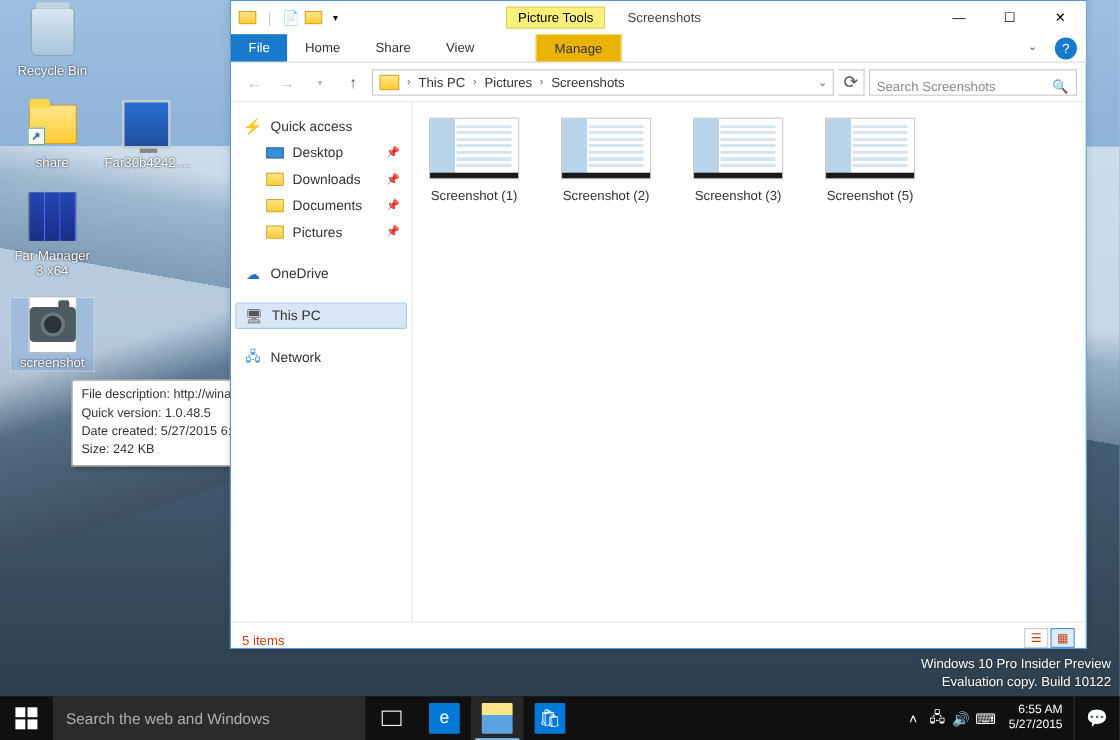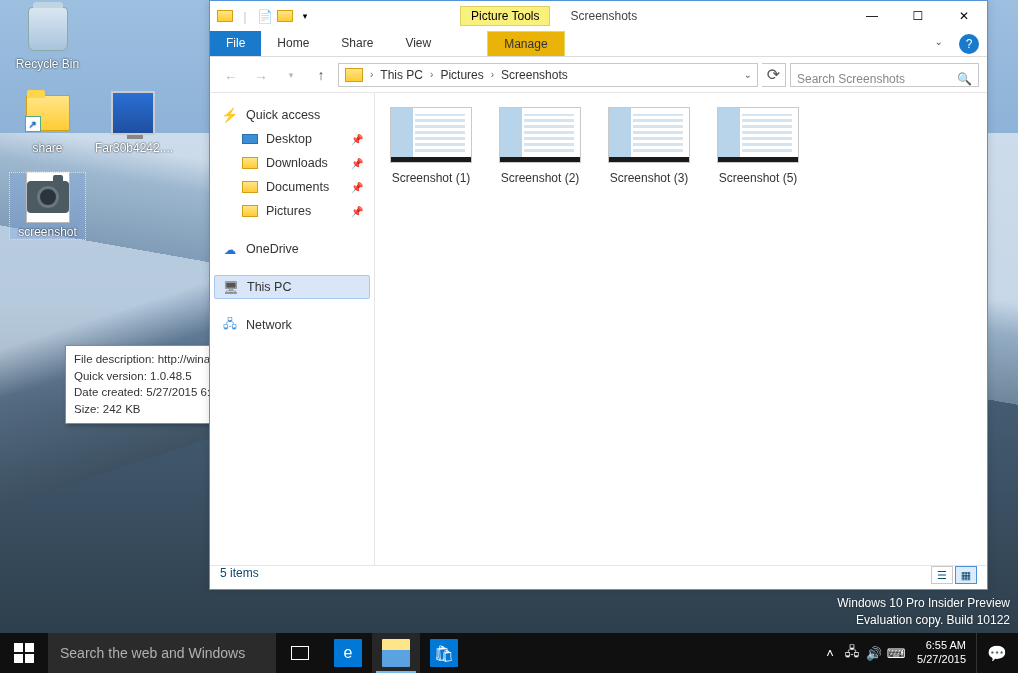--- a/index.html
+++ b/index.html
@@ -82,43 +82,43 @@
 .tnode.sub{padding-left:28px;}
 .tnode .pin{margin-left:auto;color:#7a7a7a;font-size:10px;}
 .tgap{height:14px;}
 .star{color:#f5b800;font-size:14px;}
 .fold-sm{width:16px;height:12px;background:linear-gradient(#ffe58a,#ffcc33);border:1px solid #d4a016;}
 .desk-sm{width:16px;height:10px;background:#3a8fd6;border:1px solid #2a6fa6;}
 .cloud-sm{color:#2a6fd4;}
 .pc-sm{color:#555;}
 .net-sm{color:#3a8fd6;}
 
-.content { flex:1; padding:14px 10px; display:flex; flex-wrap:wrap; gap:30px 17px; align-content:flex-start;}
+.content { flex:1; padding:14px 10px; display:flex; flex-wrap:wrap; gap:30px 28px; align-content:flex-start;}
 .thumb { width:92px; text-align:center; font-size:12px; color:#333;}
 .thumb .img{width:82px;height:56px;margin:0 auto 8px;border:1px solid #c9c9c9;background:
   linear-gradient(90deg,#b8d4ea 28%,#fff 28%,#fff 100%);
   position:relative;}
 .thumb .img:after{content:'';position:absolute;bottom:0;left:0;right:0;height:5px;background:#1a1a1a;}
 .thumb .img:before{content:'';position:absolute;left:30%;top:12%;right:8%;bottom:18%;
   background:repeating-linear-gradient(0deg,#d6e4f0 0 3px,transparent 3px 6px);}
 
-.statusbar { height:24px; border-top:1px solid #e6e6e6; display:flex; align-items:flex-start; padding:0 10px; font-size:12px; color:#0c4a6e;}
+.statusbar { height:24px; border-top:1px solid #e6e6e6; display:flex; align-items:flex-end; padding:0 10px; font-size:12px; color:#c2410c;}
 .statusbar .views{margin-left:auto;display:flex;gap:2px;}
 .statusbar .vbtn{width:22px;height:18px;border:1px solid #c9c9c9;display:flex;align-items:center;justify-content:center;font-size:11px;}
 .statusbar .vbtn.act{border-color:#4a90d9;background:#dcecfa;}
 
 
 .watermark{position:absolute;right:8px;bottom:44px;color:#fff;font-size:12px;text-align:right;text-shadow:0 0 2px rgba(0,0,0,0.5);z-index:2;line-height:1.4;}
 
 
 .taskbar { position:absolute; bottom:0; left:0; right:0; height:40px; background:#101010; display:flex; align-items:center; z-index:20; color:#fff;}
 .start{width:48px;height:40px;display:flex;align-items:center;justify-content:center;}
 .start .win{display:grid;grid-template:9px 9px/9px 9px;gap:2px;}
 .start .win div{background:#fff;}
-.searchbox{width:228px;height:40px;background:#2b2b2b;display:flex;align-items:center;padding:0 12px;color:#b0b0b0;font-size:14px;}
+.searchbox{width:284px;height:40px;background:#2b2b2b;display:flex;align-items:center;padding:0 12px;color:#b0b0b0;font-size:14px;}
 .tvbtn{width:48px;height:40px;display:flex;align-items:center;justify-content:center;}
 .tbtn{width:48px;height:40px;display:flex;align-items:center;justify-content:center;position:relative;}
 .tbtn .app{width:28px;height:28px;border-radius:1px;}
 .edge{background:#0078d7;display:flex;align-items:center;justify-content:center;color:#fff;}
 .expl{background:linear-gradient(#ffe58a 40%,#5aa3e0 40%);}
 .store{background:#0078d7;display:flex;align-items:center;justify-content:center;color:#fff;}
 .tbtn.active:after{content:'';position:absolute;bottom:0;left:4px;right:4px;height:2px;background:#76b9ed;}
 .tbtn.active{background:#272727;}
 .tray{margin-left:auto;display:flex;align-items:center;height:40px;}
 .tray .ti{width:22px;display:flex;align-items:center;justify-content:center;font-size:13px;}
@@ -148,20 +148,31 @@
         </div>
       <div>share</div>
     </div>
     <div class="dicon">
       <div class="glyph">
           <div class="exe mon"></div>
         </div>
       <div>Far30b4242....</div>
     </div>
   </div>
+  <div class="dicon">
+    <div class="glyph">
+        <div class="exe far">
+          <div class="col"></div>
+          <div class="col"></div>
+          <div class="col"></div>
+        </div>
+      </div>
+    <div style="white-space:pre-line;">Far Manager
+3 x64</div>
+  </div>
   <div class="dicon sel">
     <div class="glyph">
         <div class="page-bg">
           <div class="camera"></div>
         </div>
       </div>
     <div>screenshot</div>
   </div>
 </div>
 

